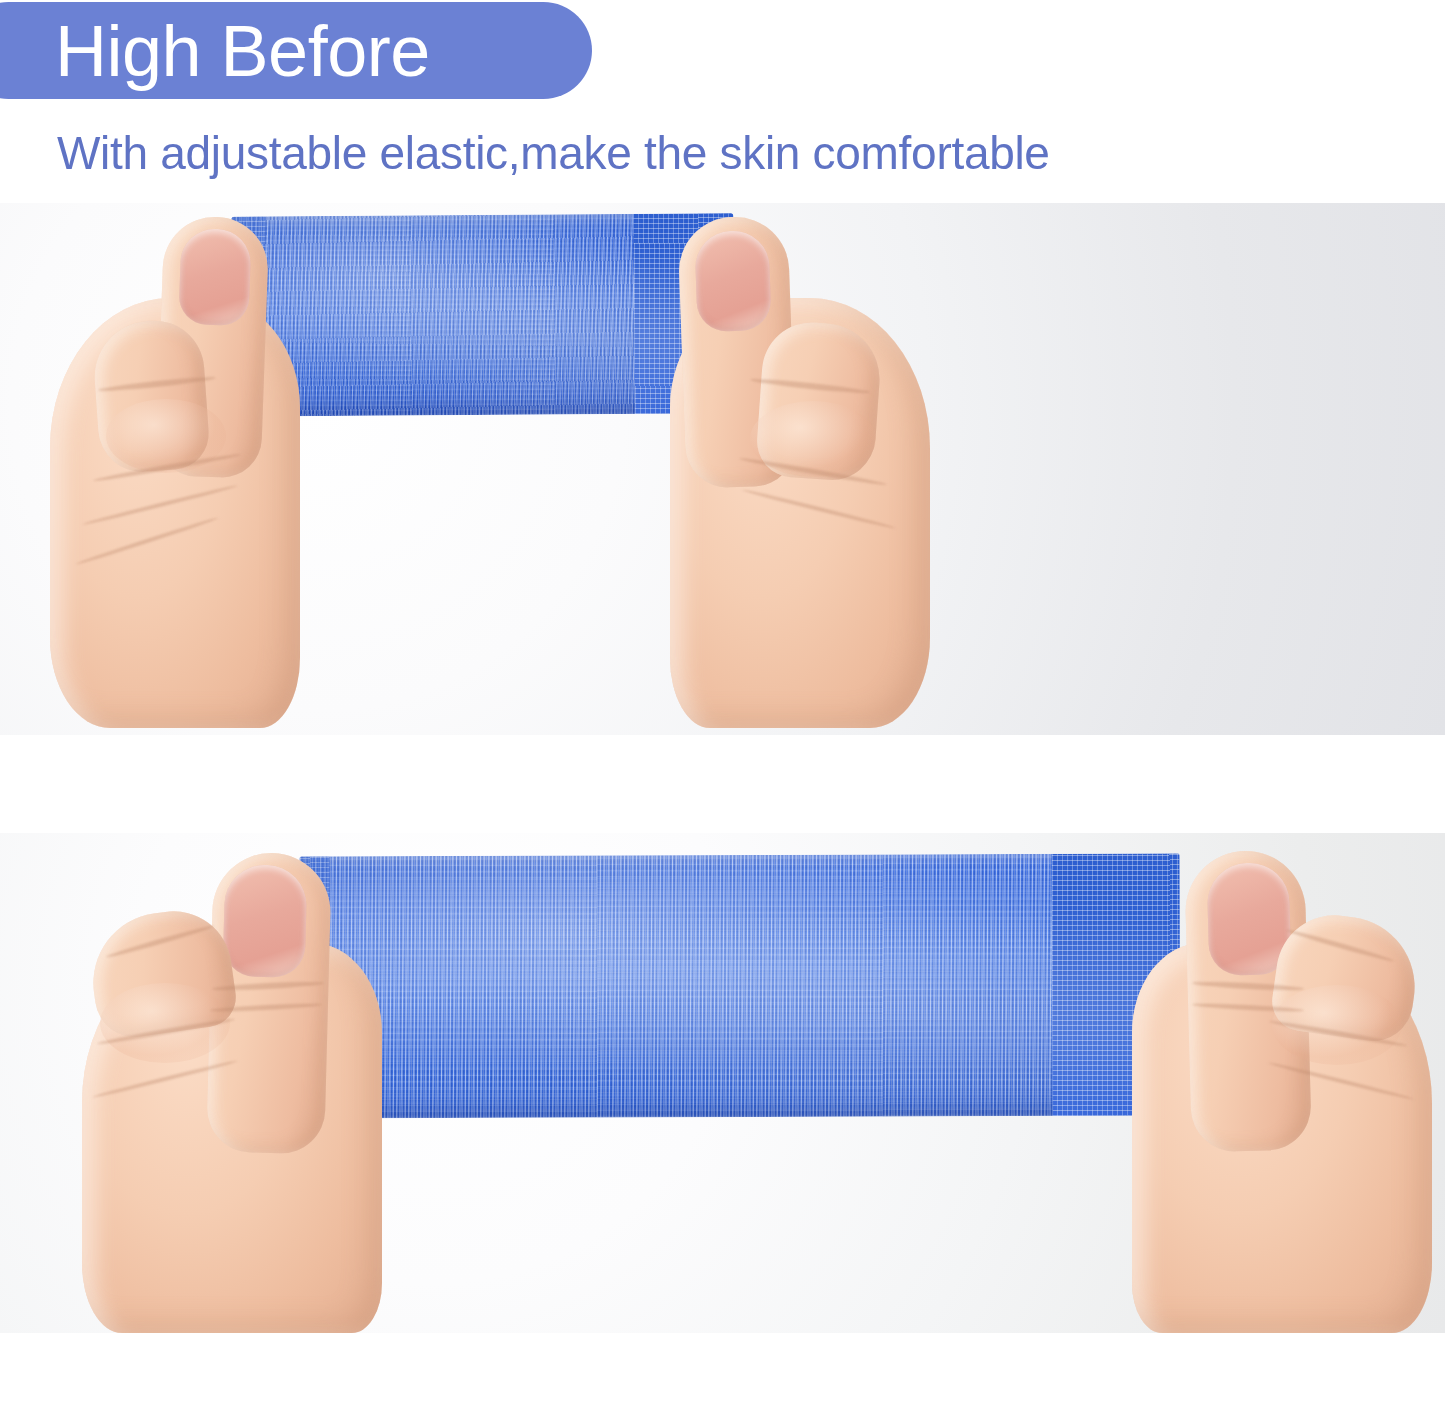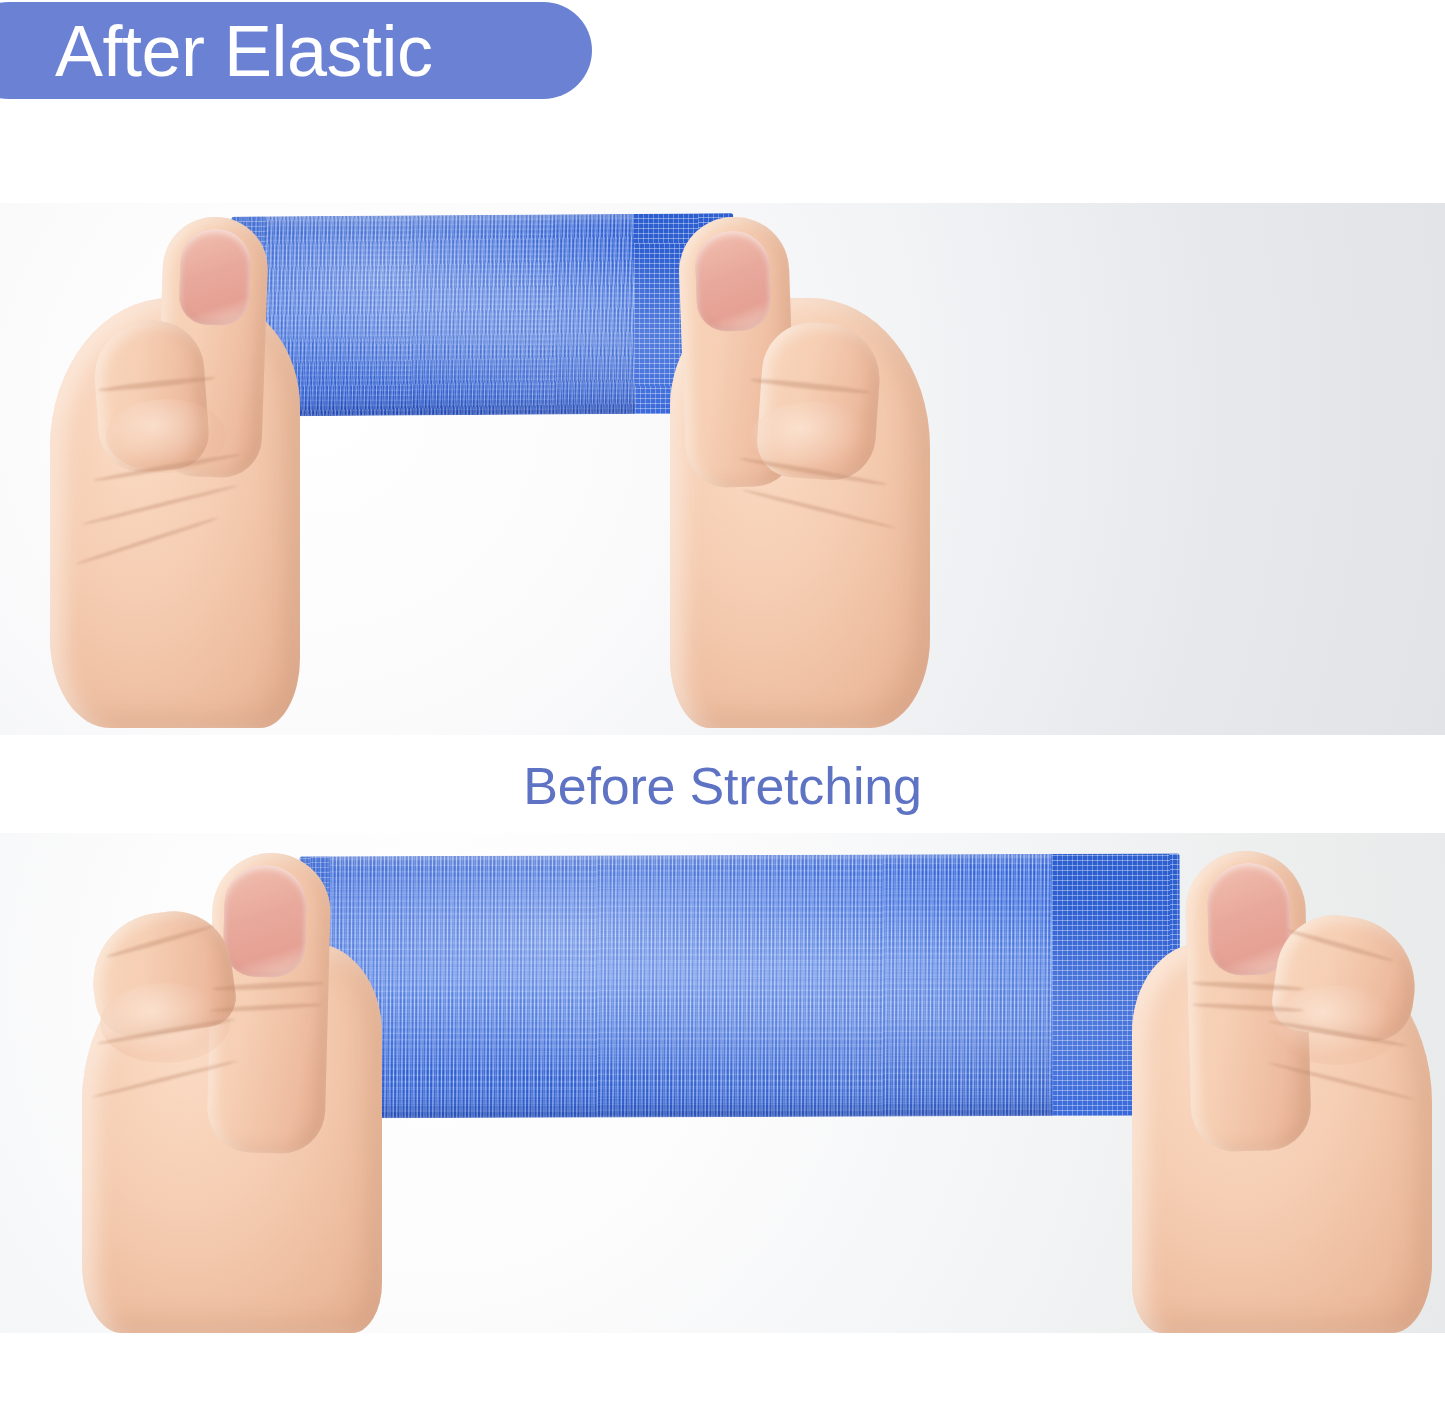--- a/index.html
+++ b/index.html
@@ -170,23 +170,24 @@
   }
   #caption-before { top:757px; }
   #caption-after  { top:1348px; }
 </style>
 </head>
 <body>
 
 <div id="page">
 
   <div class="banner">
-    <span class="banner-text">After Elastic</span>
+    <span class="banner-text">High Before</span>
   </div>
 
+  <div class="subtitle">With adjustable elastic,make the skin comfortable</div>
 
   <div class="photo" id="photo-before">
     <div class="photo-bg"></div>
 
     <div class="band" style="left:232px; top:12px; width:502px; height:200px; border-radius:3px 3px 4px 4px;
                 transform:rotate(-0.4deg);">
       <div class="band-weave"></div>
       <div class="band-edge-weave" style="right:0; width:100px; border-radius:0 3px 4px 0;"></div>
       <div class="band-edge-weave" style="left:0; width:34px; opacity:.55; border-radius:3px 0 0 4px;"></div>
       <div class="band-sheen"></div>
@@ -220,21 +221,20 @@
                   border-radius:36px 36px 30px 30px; transform:rotate(-2deg);"></div>
       <div class="thumb" style="left:150px; top:120px; width:118px; height:156px;
                   border-radius:50px 56px 44px 36px; transform:rotate(4deg);"></div>
       <div class="knuckle" style="left:140px; top:198px; width:126px; height:76px;"></div>
       <div class="crease" style="left:140px; top:180px; width:120px; height:6px; transform:rotate(6deg);"></div>
       <div class="crease" style="left:128px; top:266px; width:150px; height:5px; transform:rotate(10deg);"></div>
       <div class="crease" style="left:130px; top:304px; width:158px; height:4px; transform:rotate(14deg);"></div>
     </div>
   </div>
 
-  <div class="caption" id="caption-before">Before Stretching</div>
 
   <div class="photo" id="photo-after">
     <div class="photo-bg"></div>
 
     <div class="band" style="left:300px; top:22px; width:880px; height:262px; border-radius:2px;
                 transform:rotate(-0.2deg);
                 background:
                    repeating-linear-gradient(91deg,
                      rgba(255,255,255,.00) 0px,
                      rgba(255,255,255,.40) 1px,

